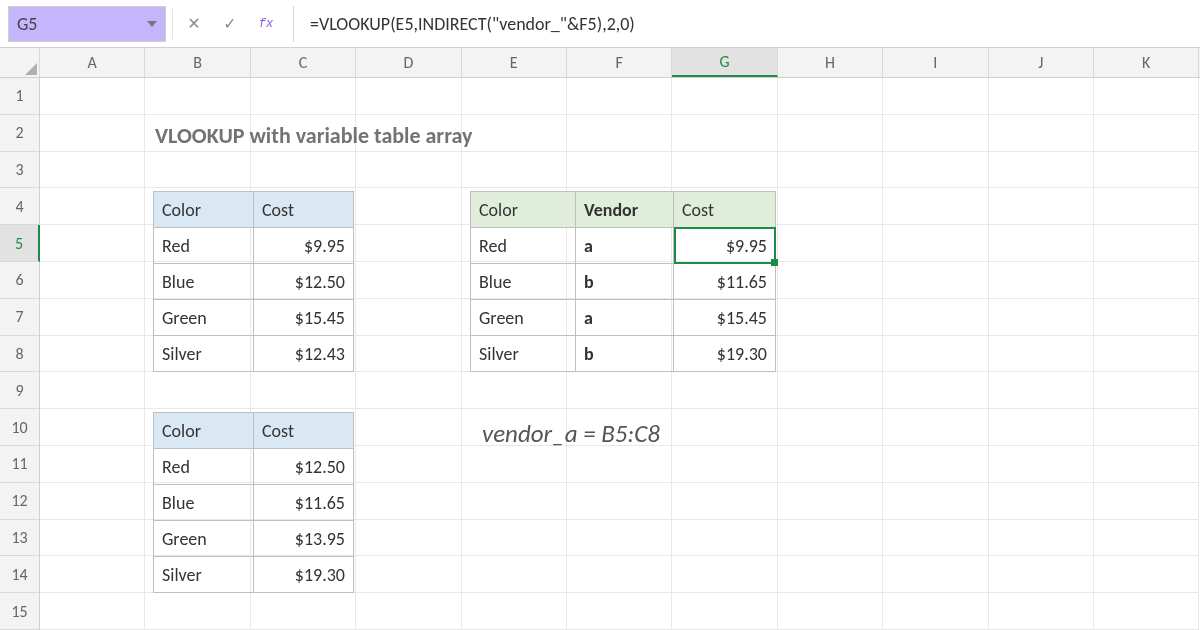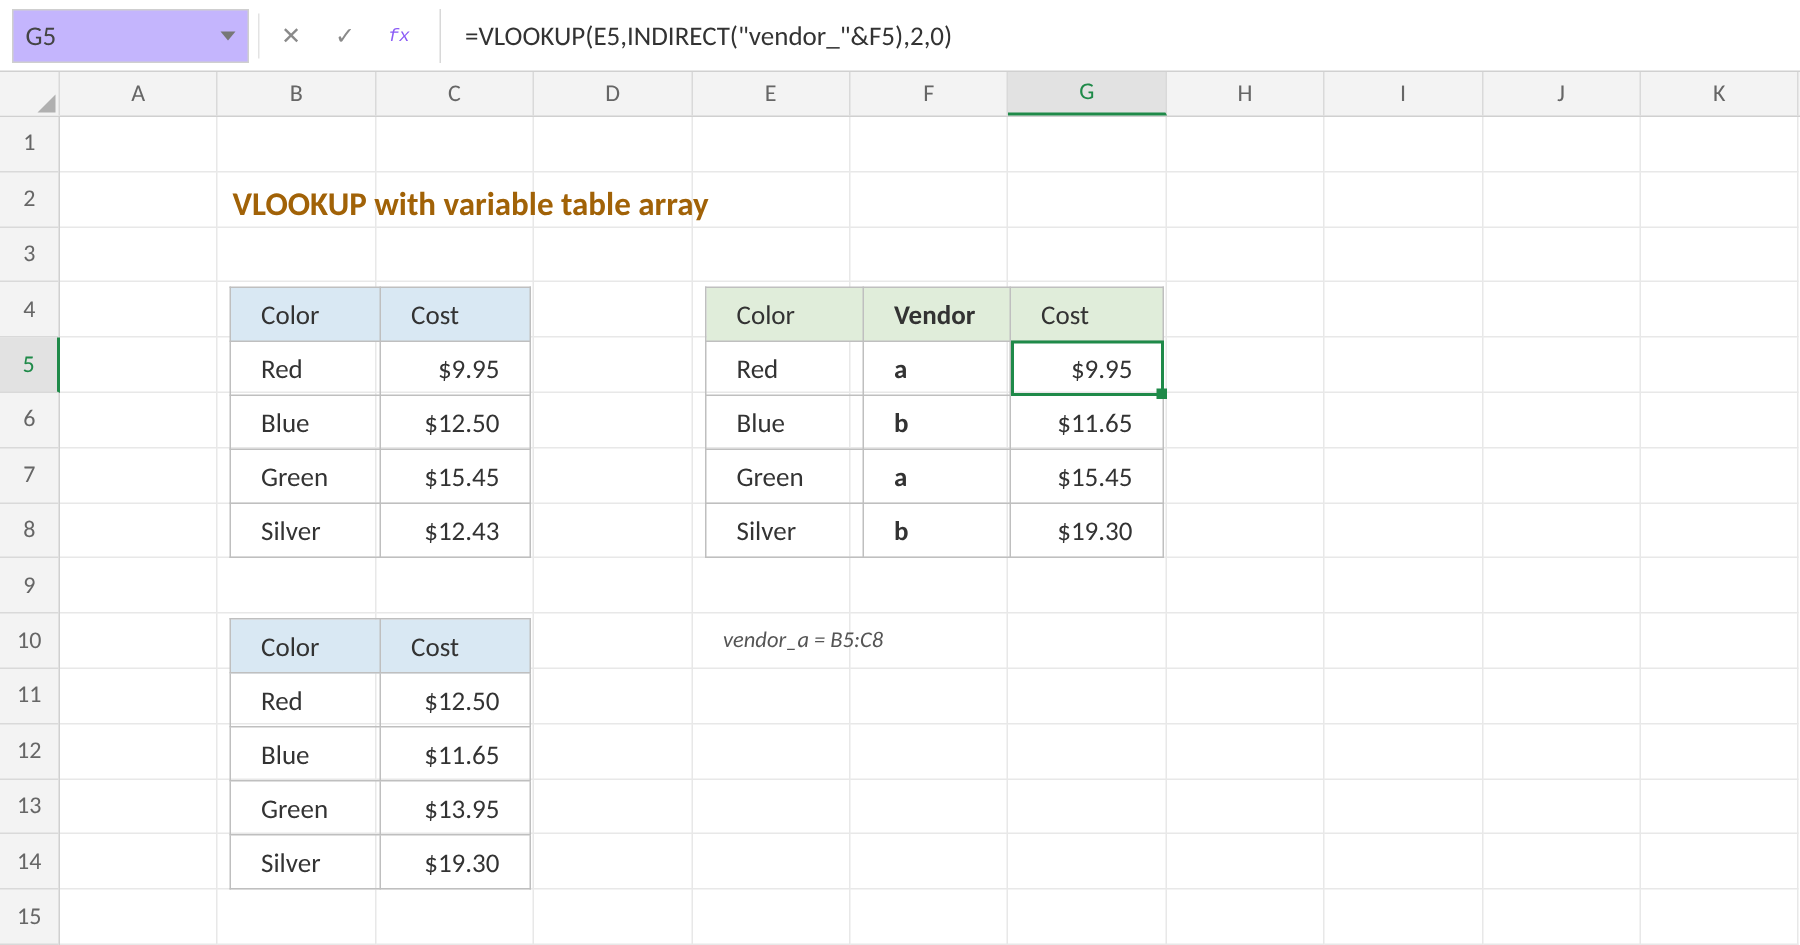--- a/index.html
+++ b/index.html
@@ -132,33 +132,33 @@
   }
 
   
   
   .abs { position: absolute; }
 
   .title {
     left: 115px; top: 44px;
     font-size: 22px;
     font-weight: 600;
-    color: #a16207;
+    color: #737373;
   }
 
   
   .dtable {
     position: absolute;
     border-collapse: collapse;
     font-size: 18px;
   }
   .dtable th, .dtable td {
     border: 1px solid #bfbfbf;
     height: 36px;
-    padding: 0 20px;
+    padding: 0 8px;
     font-weight: normal;
     text-align: left;
   }
   .dtable .num { text-align: right; }
   .hdr-blue th { background: #d9e8f3; }
   .hdr-green th { background: #e0edda; }
 
   .t1 { left: 113px; top: 113px; }            
   .t1 th, .t1 td { width: 100px; }
   .t1 td:last-child, .t1 th:last-child { width: 100px; }
@@ -184,21 +184,21 @@
     position: absolute;
     right: -4px; bottom: -4px;
     width: 7px; height: 7px;
     background: #1f8a49;
   }
 
   
   .note {
     position: absolute;
     font-style: italic;
-    font-size: 15px;
+    font-size: 25px;
     color: #555;
   }
 </style>
 </head>
 <body>
 
 <div class="fbar">
   <div class="namebox-wrap">
     <span class="namebox-text">G5</span>
     <span class="namebox-caret"></span>

